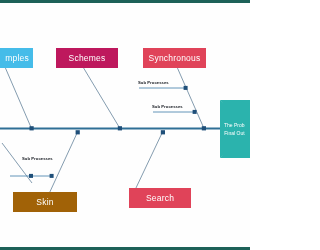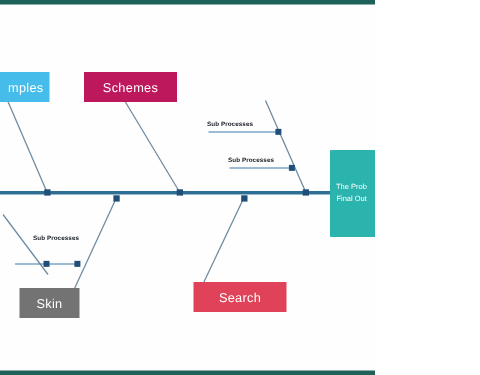--- a/index.html
+++ b/index.html
@@ -107,22 +107,25 @@
   </svg>
 
   <div class="cat-box" style="left: -22px; top: 48px; width: 55px; height: 20px; justify-content: flex-end; padding-right: 4px; background: rgb(69, 188, 233);">
     <span>mples</span>
   </div>
 
   <div class="cat-box" style="left: 56px; top: 48px; width: 62px; height: 20px; background: #be185d;">
     <span>Schemes</span>
   </div>
 
+  <div class="cat-box" style="left: 143px; top: 48px; width: 63px; height: 20px; background: rgb(224, 67, 89);">
+    <span>Synchronous</span>
+  </div>
 
-  <div class="cat-box" style="left: 13px; top: 192px; width: 40px; height: 20px; background: #737373;">
+  <div class="cat-box" style="left: 13px; top: 192px; width: 64px; height: 20px; background: #a16207;">
     <span>Skin</span>
   </div>
 
   <div class="cat-box" style="left: 102px; top: 188px; width: 62px; height: 20px; background: rgb(224, 67, 89); margin-left: 27px;">
     <span>Search</span>
   </div>
 
   <div class="sub-label" style="left:138px; top:80px;">Sub Processes</div>
   <div class="sub-label" style="left:152px; top:104px;">Sub Processes</div>
   <div class="sub-label" style="left:22px; top:156px;">Sub Processes</div>

